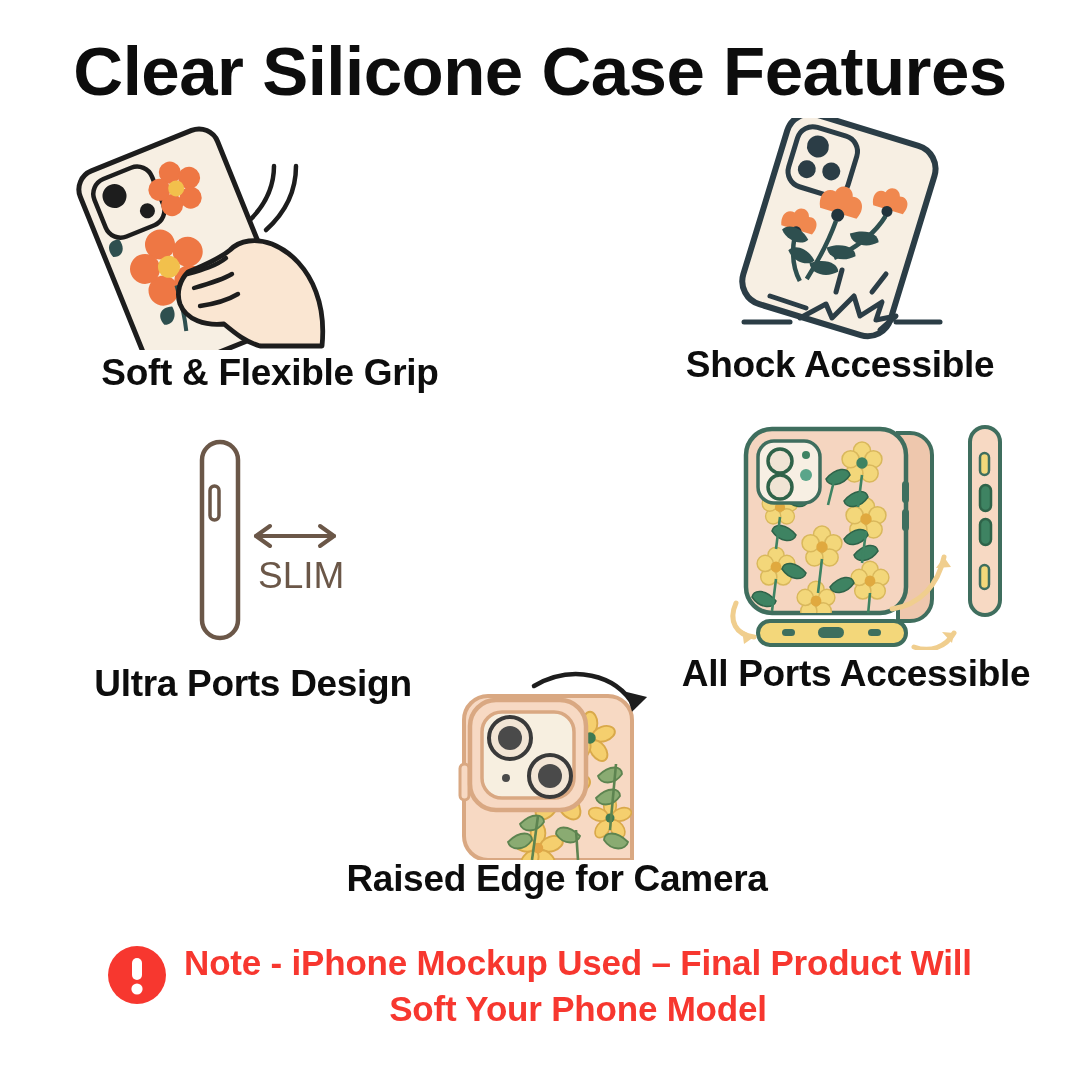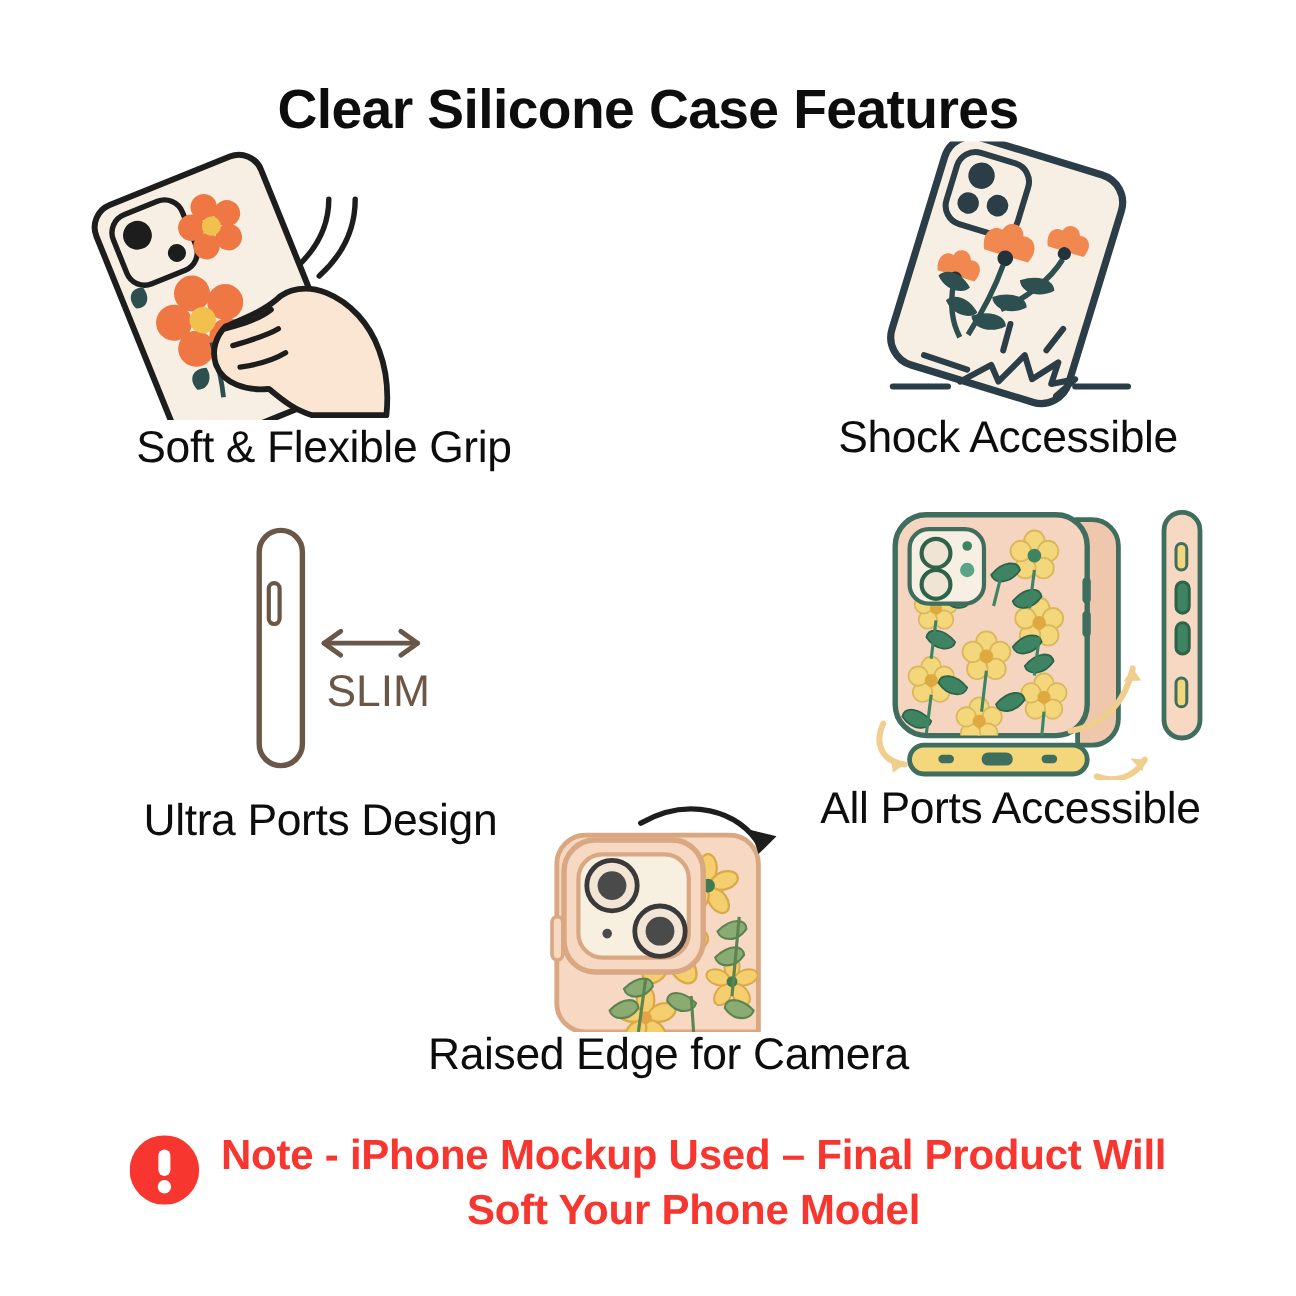--- a/index.html
+++ b/index.html
@@ -22,59 +22,58 @@
     background: #ffffff;
   }
 
   
   .title {
     position: absolute;
     top: 32px;
     left: 0;
     width: 1080px;
     text-align: center;
-    font-size: 46px;
+    font-size: 69px;
     font-weight: bold;
     letter-spacing: -0.5px;
     color: #0d0d0d;
     font-family: "Liberation Sans", sans-serif;
-    margin-top: 32px;
   }
 
   
   .feature {
     position: absolute;
   }
   .feature-art {
     position: absolute;
     left: 0;
     top: 0;
   }
   .feature-label {
     position: absolute;
     text-align: center;
     font-size: 37px;
-    font-weight: normal;
+    font-weight: bold;
     color: #0d0d0d;
     white-space: nowrap;
     letter-spacing: -0.3px;
   }
 
   
   #f-grip       { left: 60px;  top: 120px; width: 420px; height: 290px; }
   #f-grip .feature-label   { left: 0; top: 232px; width: 420px; }
 
   #f-shock      { left: 640px; top: 118px; width: 400px; height: 290px; }
   #f-shock .feature-label  { left: 0; top: 226px; width: 400px; }
 
-  #f-slim       { left: 72px;  top: 428px; width: 390px; height: 290px; }
+  #f-slim       { left: 58px;  top: 428px; width: 390px; height: 290px; }
   #f-slim .feature-label   { left: 0; top: 235px; width: 390px; }
 
   #f-ports      { left: 630px; top: 415px; width: 420px; height: 295px; }
-  #f-ports .feature-label  { left: 2px; top: 238px; width: 420px; }
+  #f-ports .feature-label  { left: 16px; top: 238px; width: 420px; }
 
   #f-camera     { left: 310px; top: 660px; width: 470px; height: 270px; }
   #f-camera .feature-label { left: 12px; top: 198px; width: 470px; }
 
   
   .note {
     position: absolute;
     left: 0;
     top: 940px;
     width: 1080px;

